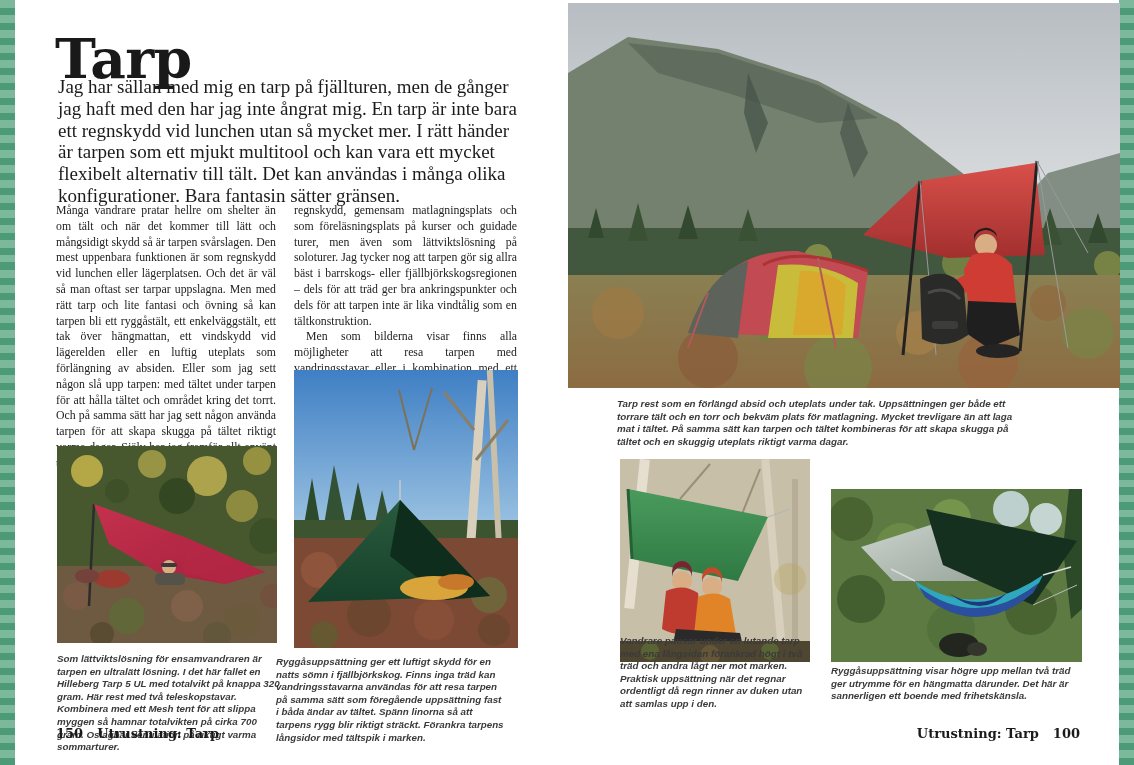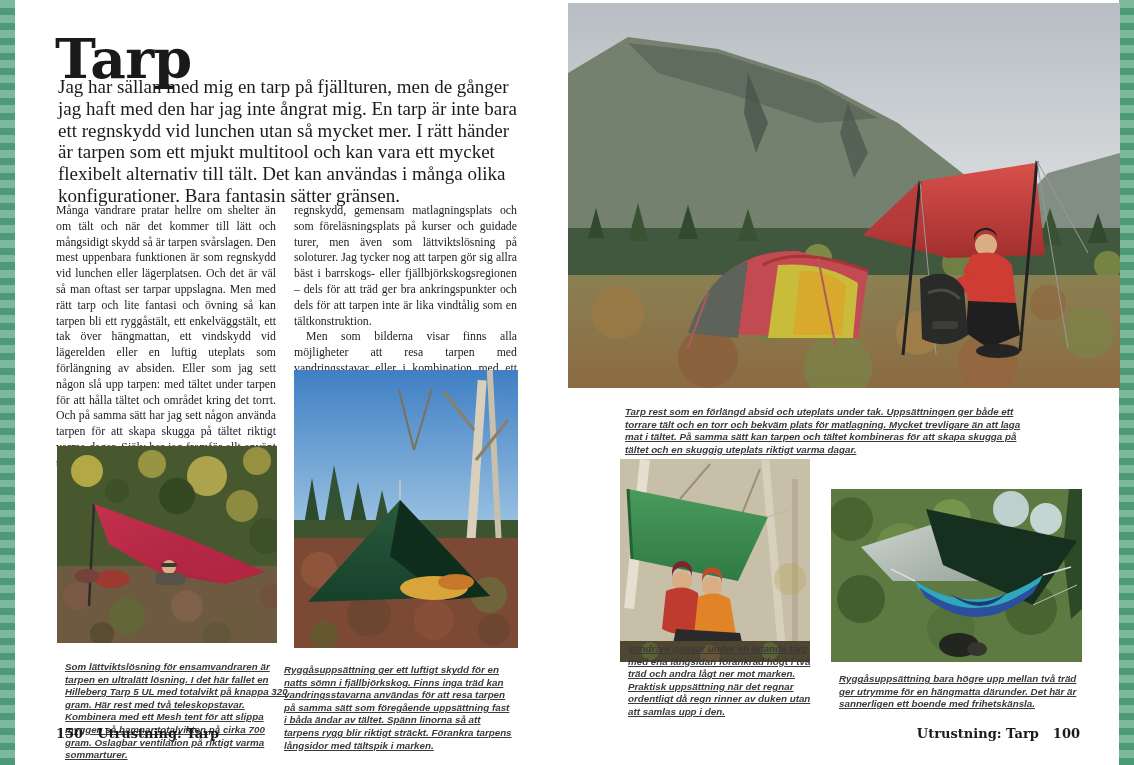--- a/index.html
+++ b/index.html
@@ -21,21 +21,21 @@
   .bodycol p{margin:0;}
   .col1{left:56px;width:220px;}
   .col2{left:294px;width:223px;}
   .col2 p.indent{text-indent:12px;}
 
   .photo{position:absolute;overflow:hidden;background:#888;}
   .photo svg{display:block;width:100%;height:100%;}
 
   .caption{position:absolute;font-family:"Liberation Sans", sans-serif;
            font-style:italic;font-weight:bold;font-size:9.8px;line-height:12.6px;
-           color:#3a3a3a;margin:8px;text-decoration:underline;}
+           color:#3a3a3a;margin:0;}
 
   .footer{position:absolute;top:726px;font-family:"DejaVu Serif", serif;
           font-weight:bold;font-size:13px;color:#1a1a1a;}
   .footer-left{left:56px;}
   .footer-right{right:54px;text-align:right;}
   .footer .pn{display:inline-block;}
   .footer-left .pn{margin-right:14px;}
   .footer-right .pn{margin-left:14px;}
 </style>
 </head>
@@ -306,19 +306,19 @@
         <path d="M118,104 Q146,122 176,104 Q150,130 118,104 Z" fill="#1d3a78"></path>
         <line x1="84" y1="92" x2="60" y2="80" stroke="#ddd" stroke-width="1.5"></line>
         <line x1="212" y1="86" x2="240" y2="78" stroke="#ddd" stroke-width="1.5"></line>
       </g>
       <g>
         <ellipse cx="128" cy="156" rx="20" ry="12" fill="#23251f"></ellipse>
         <ellipse cx="146" cy="160" rx="10" ry="7" fill="#34362e"></ellipse>
       </g>
     </svg>
   </div>
-  <p class="caption" style="left:831px;top:665px;width:248px;">Ryggåsuppsättning bara högre upp mellan två träd ger utrymme för en hängmatta därunder. Det här är sannerligen ett boende med frihetskänsla.</p>
+  <p class="caption" style="left:831px;top:665px;width:248px;">Ryggåsuppsättning visar högre upp mellan två träd ger utrymme för en hängmatta därunder. Det här är sannerligen ett boende med frihetskänsla.</p>
 
   <div class="footer footer-right">
     <span>Utrustning: Tarp</span><span class="pn">100</span>
   </div>
 
 </div>
 
 </body></html>

